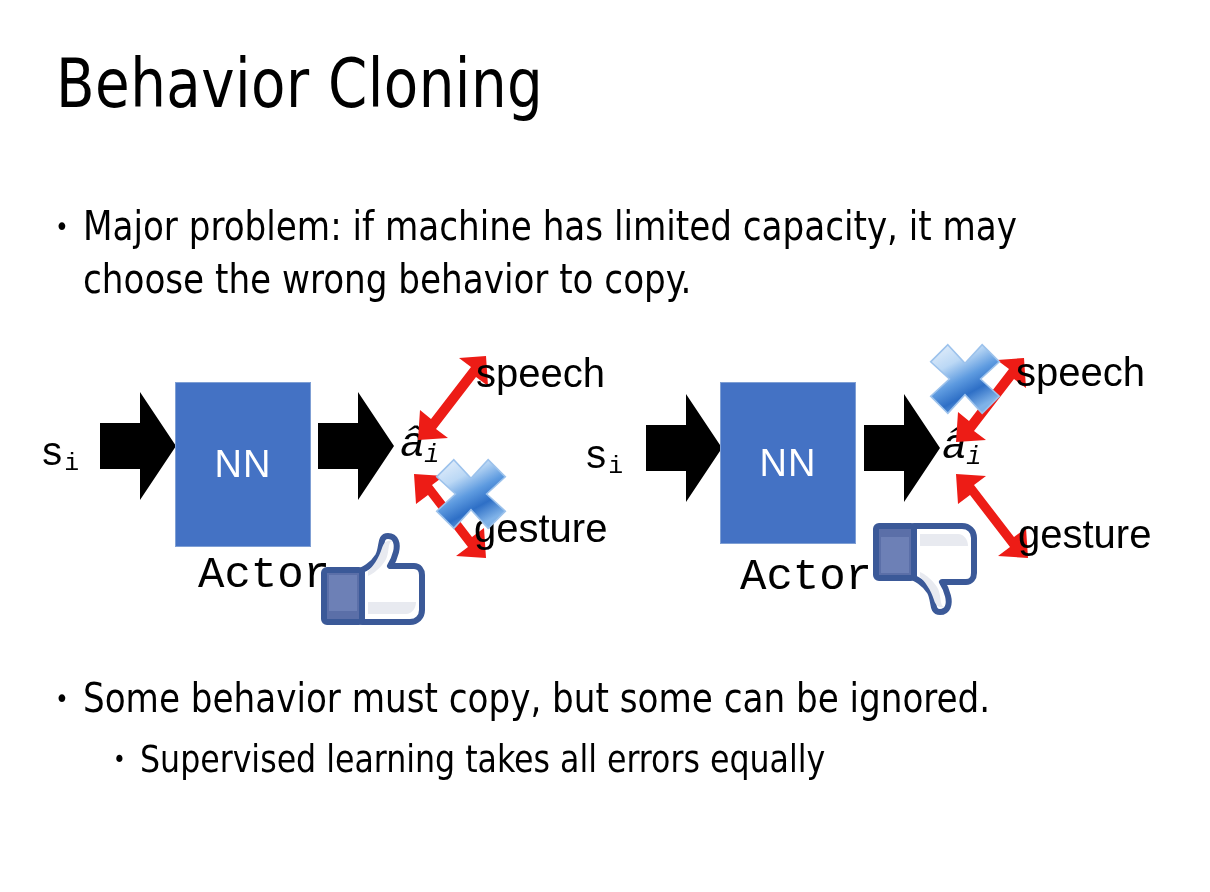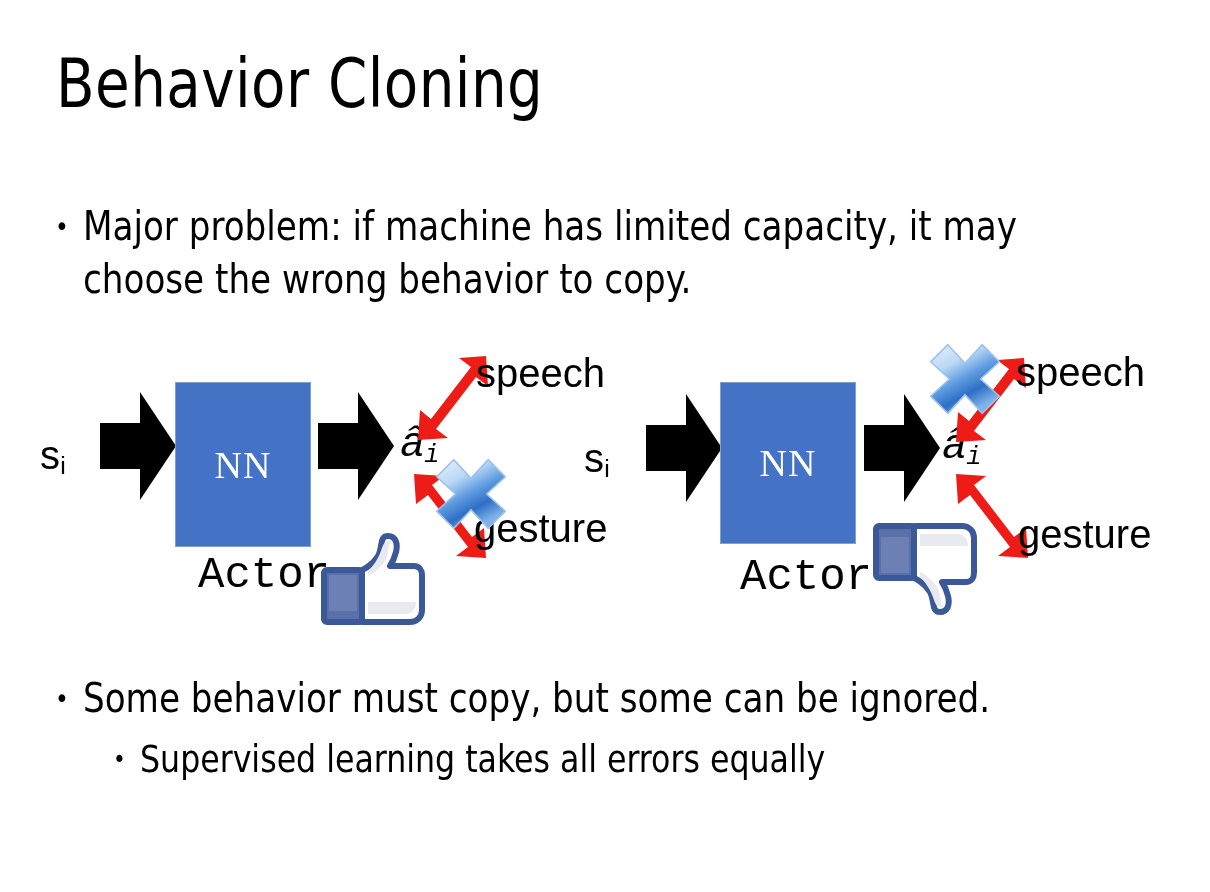--- a/index.html
+++ b/index.html
@@ -45,34 +45,34 @@
   #bullet-supervised .dot{font-size:24px;margin-top:13px;}
   #bullet-supervised .btxt{transform:scaleX(.95);transform-origin:left top;}
 
   
   .diagram{position:absolute;top:330px;height:310px;}
   #diagram-left{left:0px;width:620px;}
   #diagram-right{left:548px;width:662px;}
 
   .state-label{
     position:absolute;font-size:40px;line-height:40px;
-    font-family:Liberation Sans, sans-serif;color:#000;
+    font-family:Liberation Mono, monospace;color:#000;
   }
   .state-label sub{font-size:.62em;vertical-align:baseline;position:relative;top:.22em;left:.01em;}
 
   .block-arrow{position:absolute;}
   .block-arrow svg{display:block;}
 
   .nnbox{
     position:absolute;background:#4472C4;border:1px solid #7f9fd4;
     box-sizing:border-box;display:flex;align-items:center;justify-content:center;
   }
   .nnbox span{
     color:#ffffff;font-size:38px;letter-spacing:1px;
-    font-family:Liberation Serif, serif;
+    font-family:Liberation Sans, sans-serif;
   }
   .actor-label{
     position:absolute;font-size:44px;line-height:35px;color:#000;
     font-family:Liberation Mono, monospace;white-space:nowrap;
   }
   .ahat{
     position:absolute;font-family:Liberation Mono, monospace;
     font-style:italic;font-size:42px;line-height:42px;color:#000;white-space:nowrap;
   }
   .ahat sub{font-size:.6em;vertical-align:baseline;position:relative;top:.25em;left:-.04em;}

